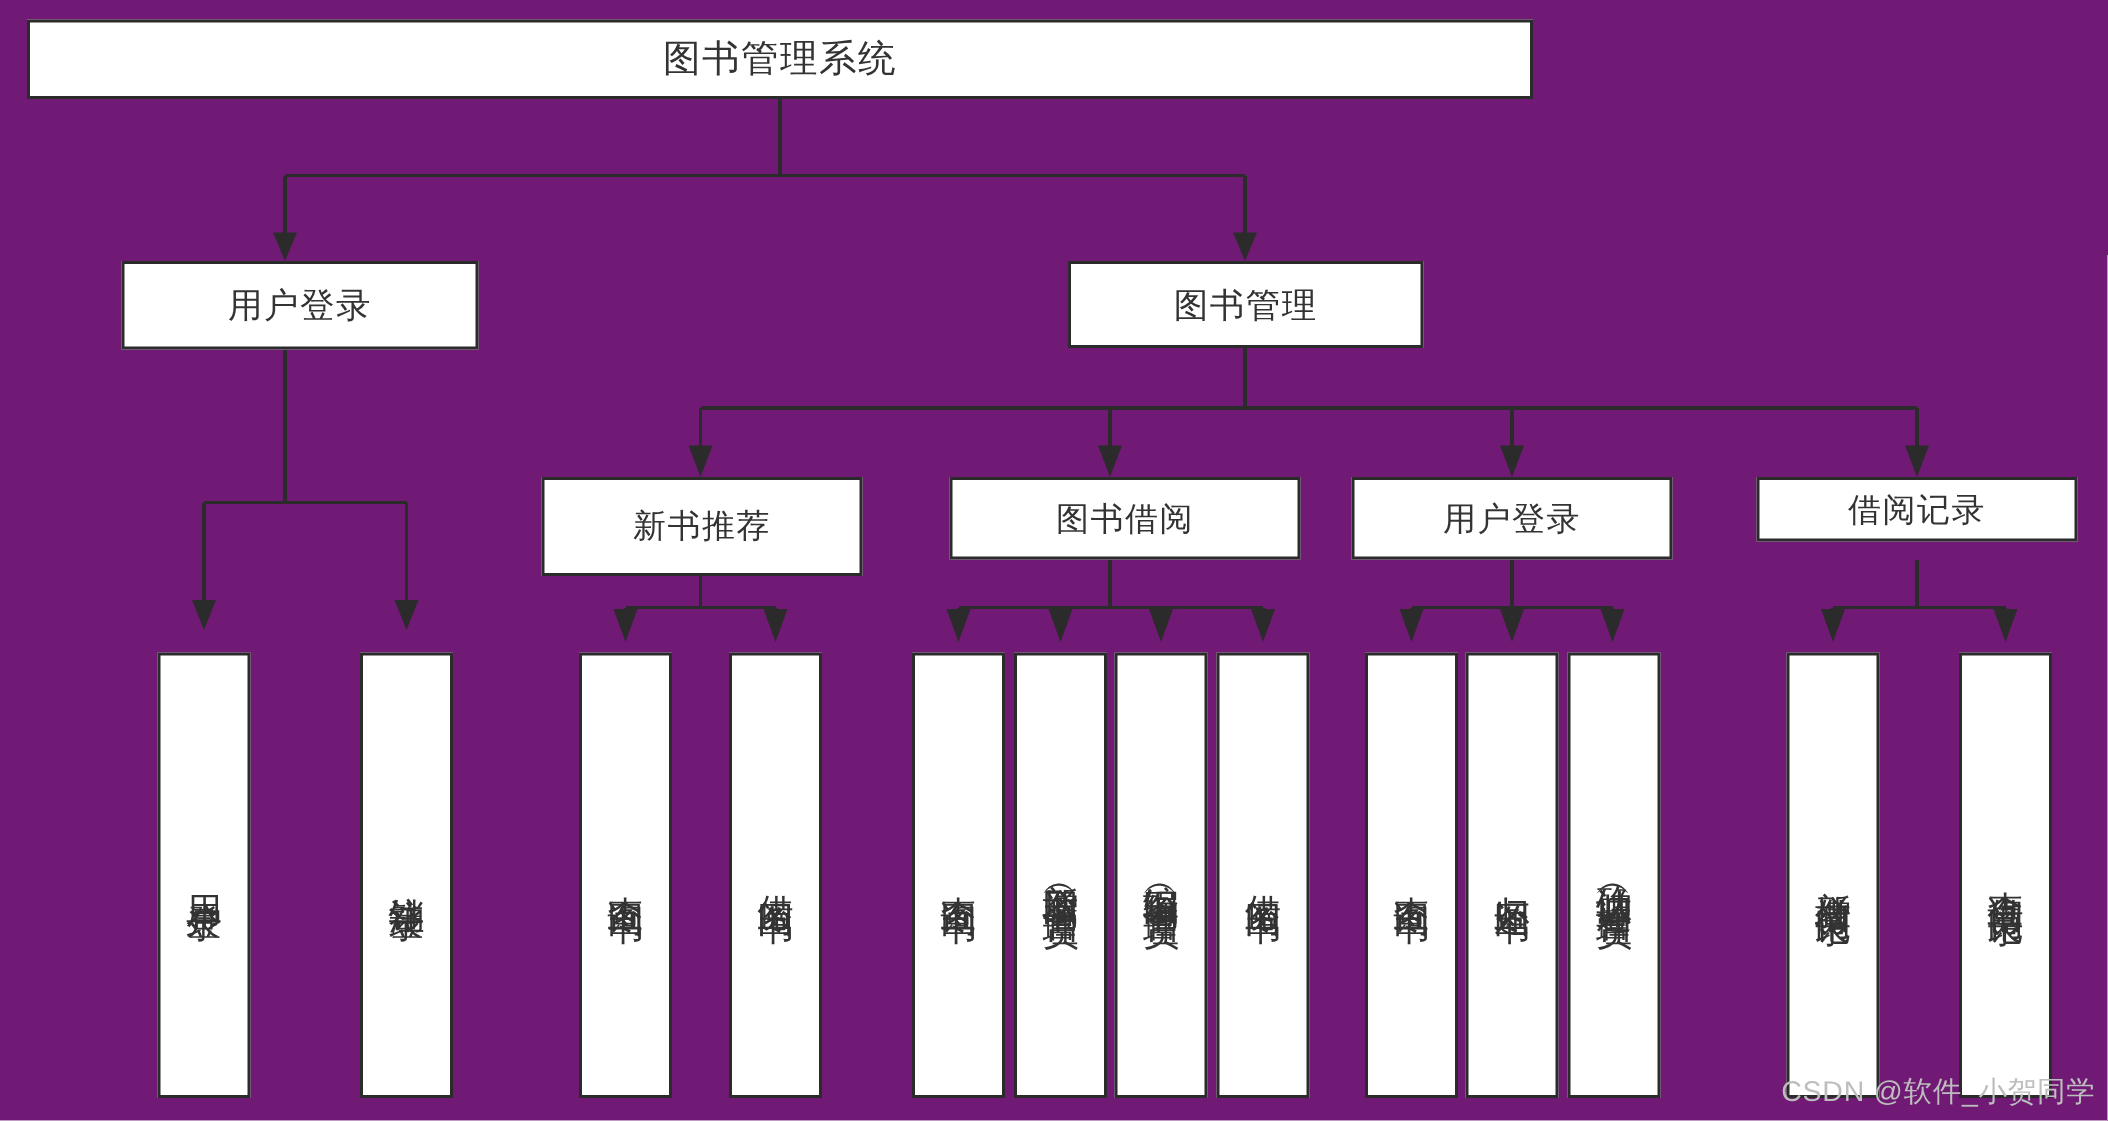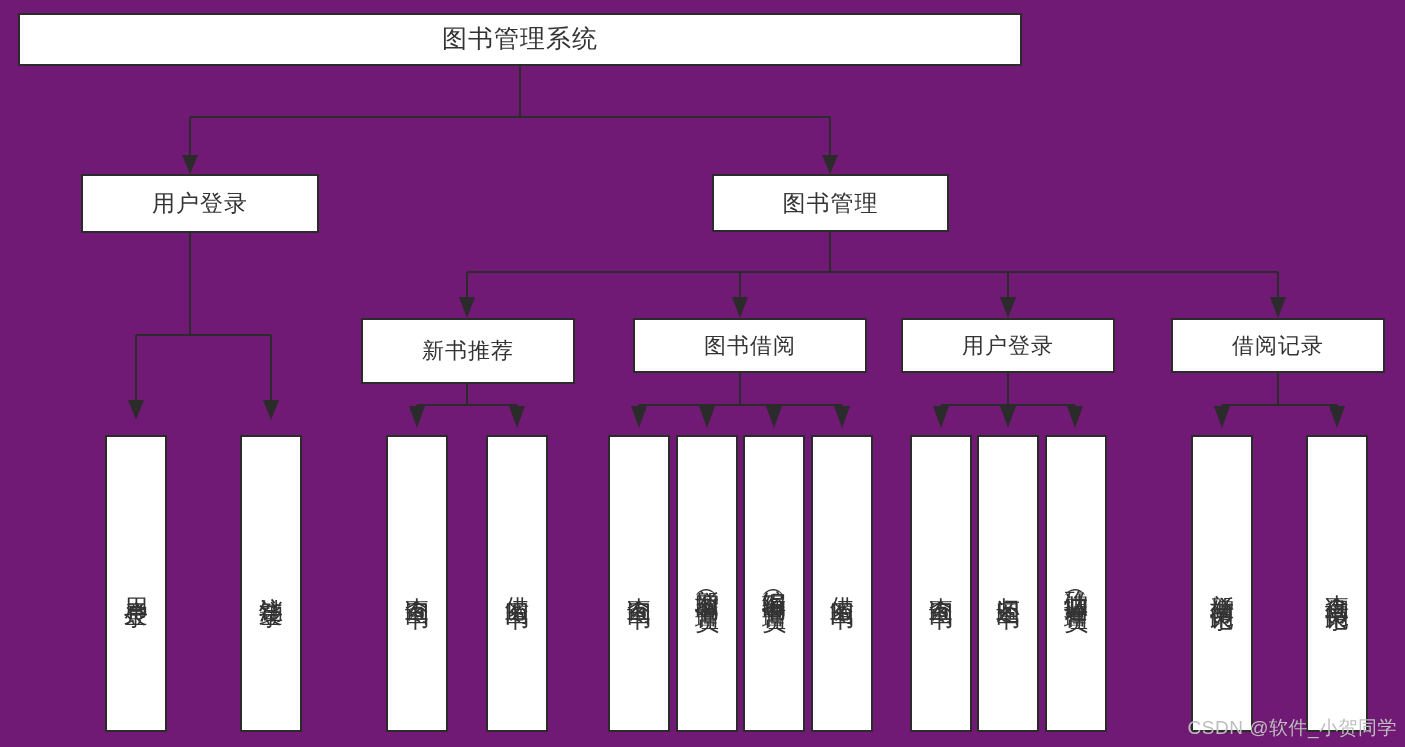--- a/index.html
+++ b/index.html
@@ -173,21 +173,21 @@
 
   <div class="node level3" style="left:361px; top:318px; width:214px; height:66px;">
     <span class="label">新书推荐</span>
   </div>
   <div class="node level3" style="left:633px; top:318px; width:234px; height:55px;">
     <span class="label">图书借阅</span>
   </div>
   <div class="node level3" style="left:901px; top:318px; width:214px; height:55px;">
     <span class="label">用户登录</span>
   </div>
-  <div class="node level3" style="left:1171px; top:318px; width:214px; height:55px;">
+  <div class="node level3" style="left:1171px; top:318px; width:214px; height:43px;">
     <span class="label">借阅记录</span>
   </div>
 
   <div class="node leaf" style="left:105px; top:435px; width:62px; height:297px;">
     <span class="label">用户登录</span>
   </div>
   <div class="node leaf" style="left:240px; top:435px; width:62px; height:297px;">
     <span class="label">注销登录</span>
   </div>
 

